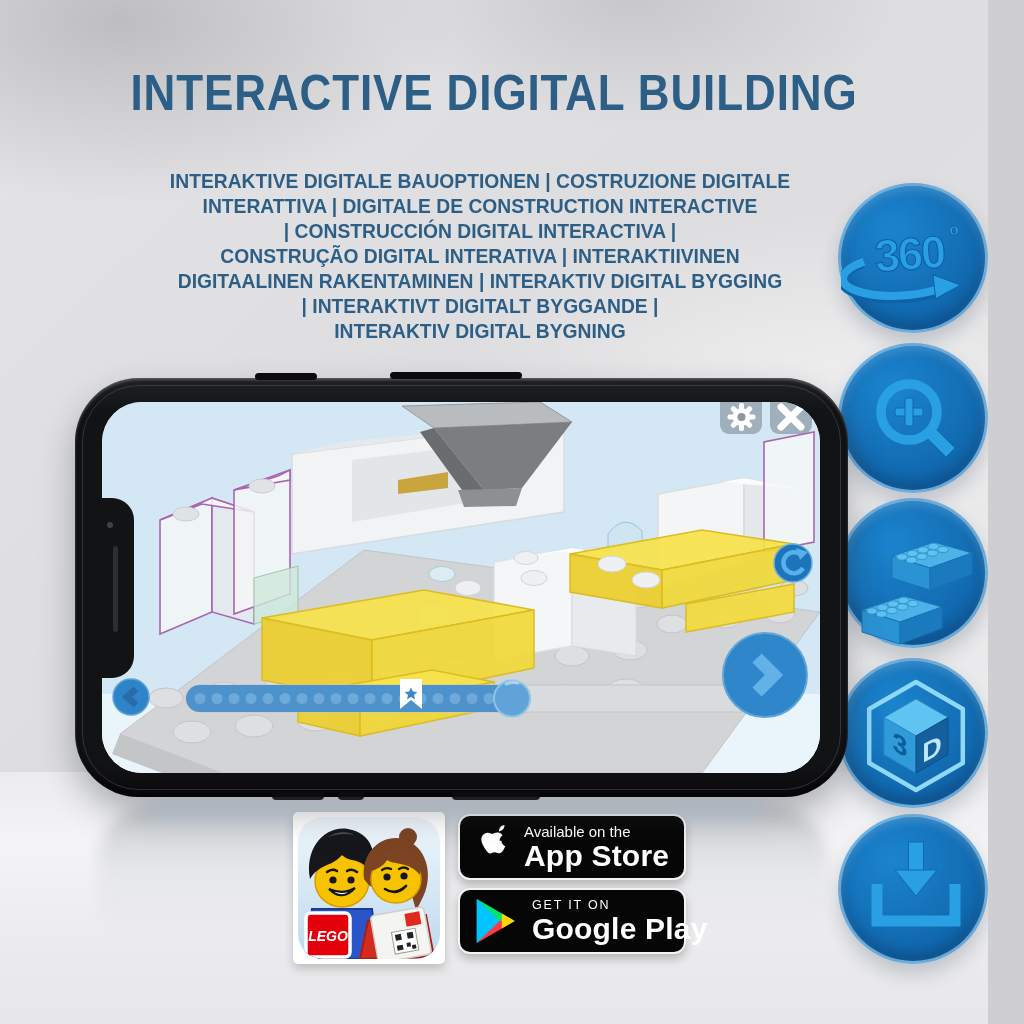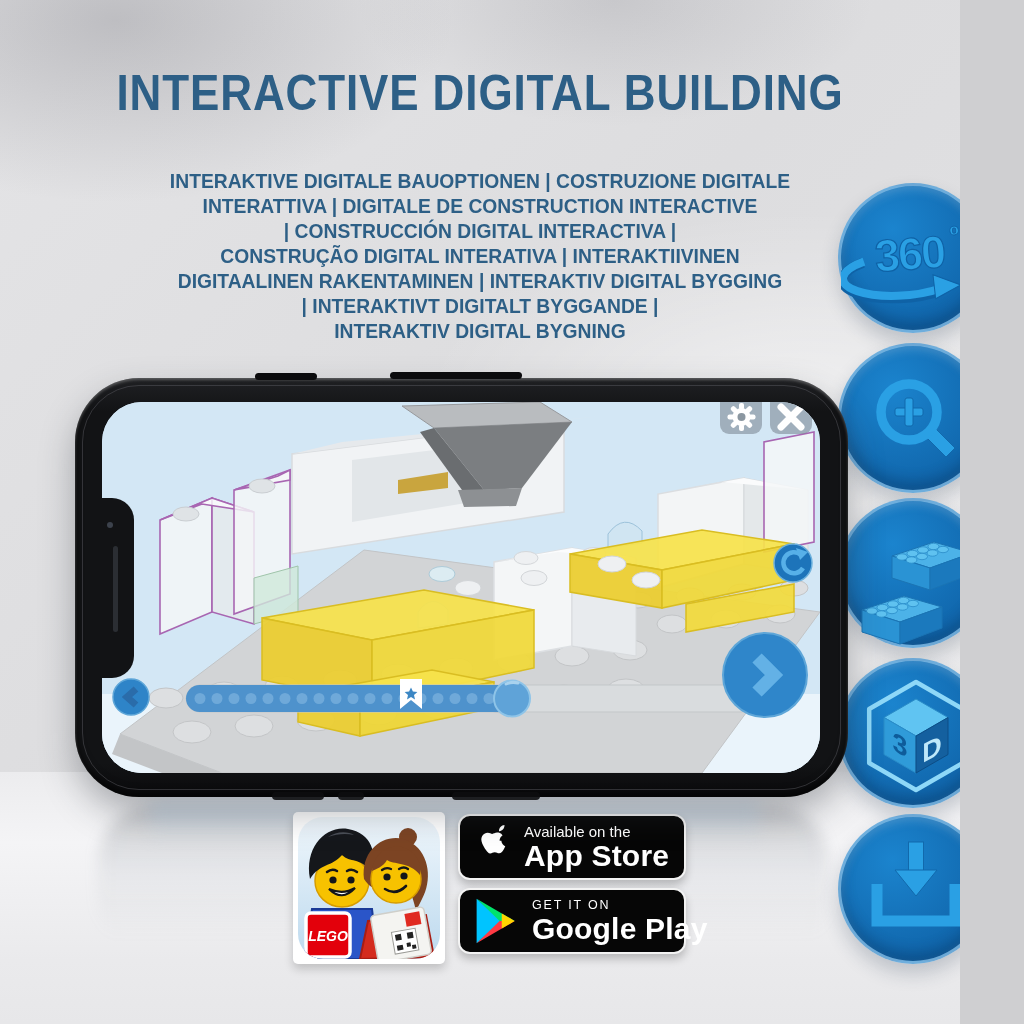--- a/index.html
+++ b/index.html
@@ -3,21 +3,21 @@
 <meta charset="utf-8">
 <style>
   html,body{margin:0;padding:0;background:#cfcfd1;}
   .canvas{position:relative;width:960px;height:1024px;overflow:hidden;
     font-family:"Liberation Sans",sans-serif;
     background:
       radial-gradient(620px 320px at 84% 40%, rgba(255,255,255,.55), transparent 62%),
       radial-gradient(520px 280px at 12% 2%, rgba(104,104,112,.30), transparent 65%),
       radial-gradient(430px 210px at 64% 0%, rgba(118,118,126,.22), transparent 60%),
       radial-gradient(750px 520px at 102% 72%, rgba(255,255,255,.38), transparent 62%),
-      linear-gradient(135deg,#e4e4e6 0%,#dddddf 45%,#e4e4e6 100%);}
+      linear-gradient(135deg,#e4e4e6 0%,#dddddf 45%,#e4e4e6 100%); padding-left: 28px;}
   .floor{position:absolute;left:0;right:0;top:772px;height:252px;
     background:linear-gradient(180deg,#ececee 0%,#f4f4f6 28%,#eaeaec 75%,#e7e7e9 100%);}
   .phone-reflection{position:absolute;left:98px;top:806px;width:730px;height:150px;
     border-radius:55px;filter:blur(7px);
     background:linear-gradient(180deg,rgba(66,72,80,.22),rgba(140,150,160,.10) 45%,rgba(160,170,180,0) 88%);}
   .screen-glow{position:absolute;left:150px;top:800px;width:610px;height:42px;filter:blur(8px);
     background:linear-gradient(180deg,rgba(188,216,238,.45),rgba(188,216,238,0));}
 
   .page-title{position:absolute;left:0;right:0;top:64px;text-align:center;
     font-size:50px;font-weight:bold;letter-spacing:1px;color:#2d5f86;

